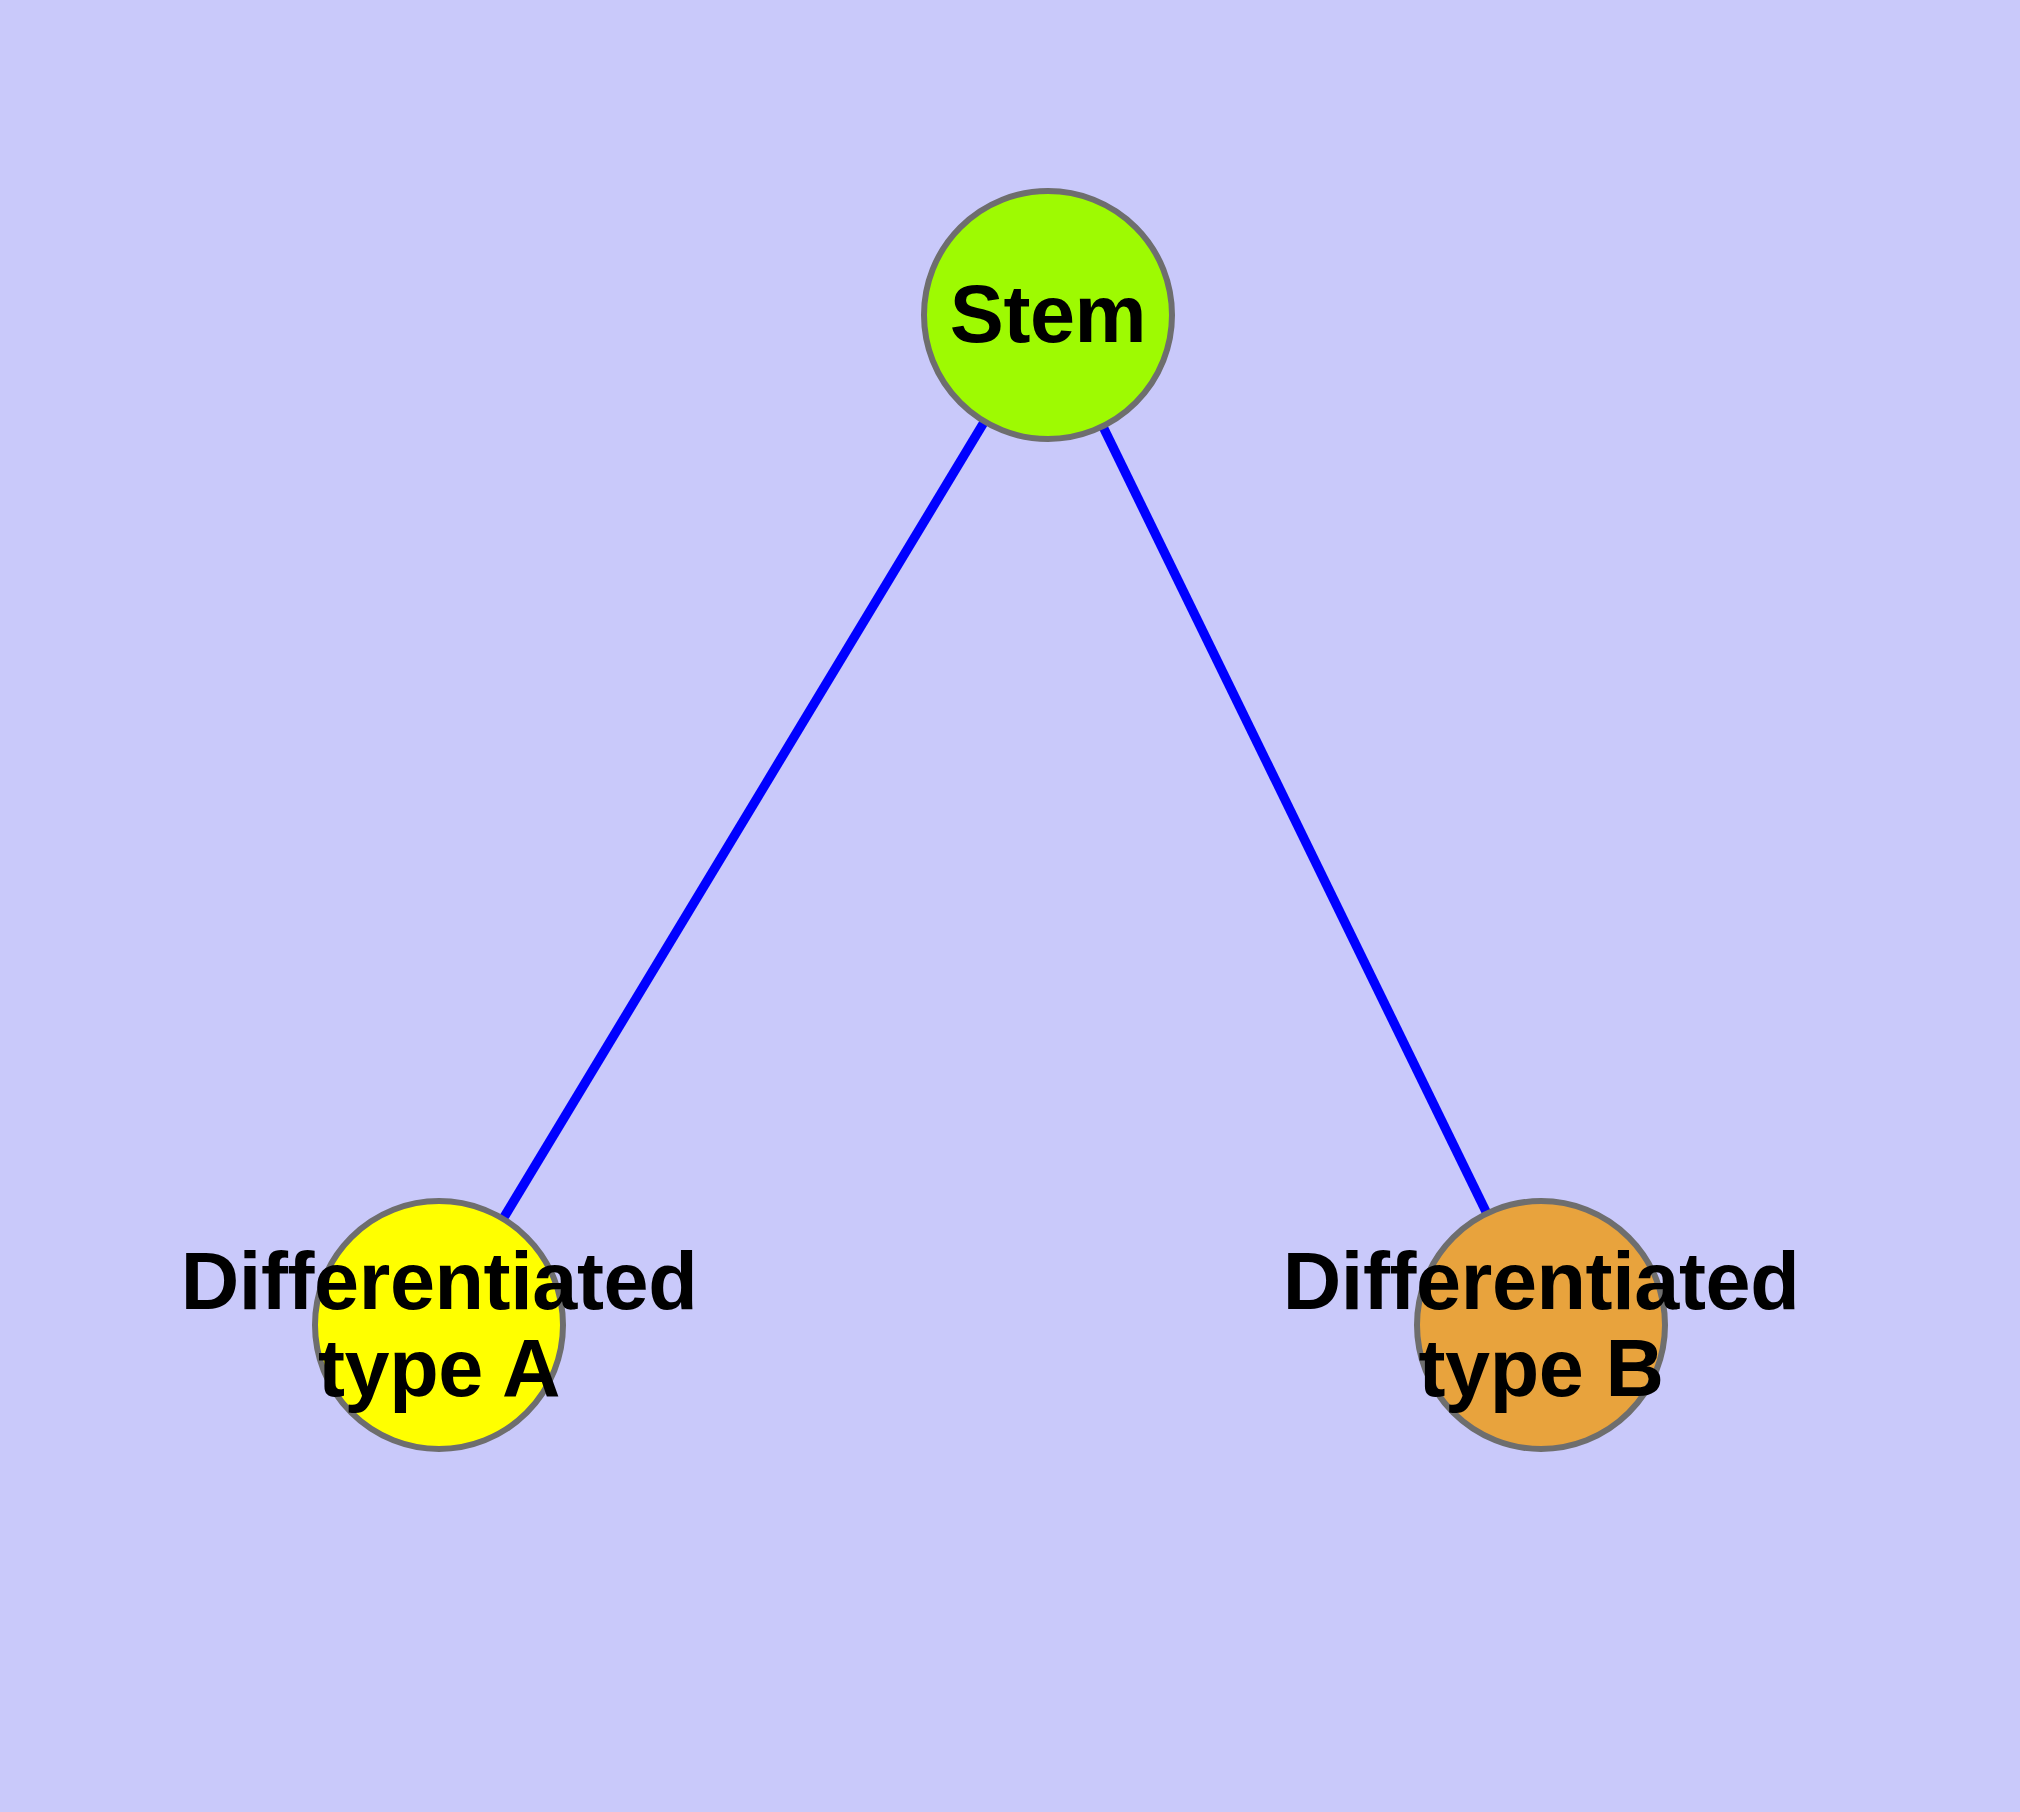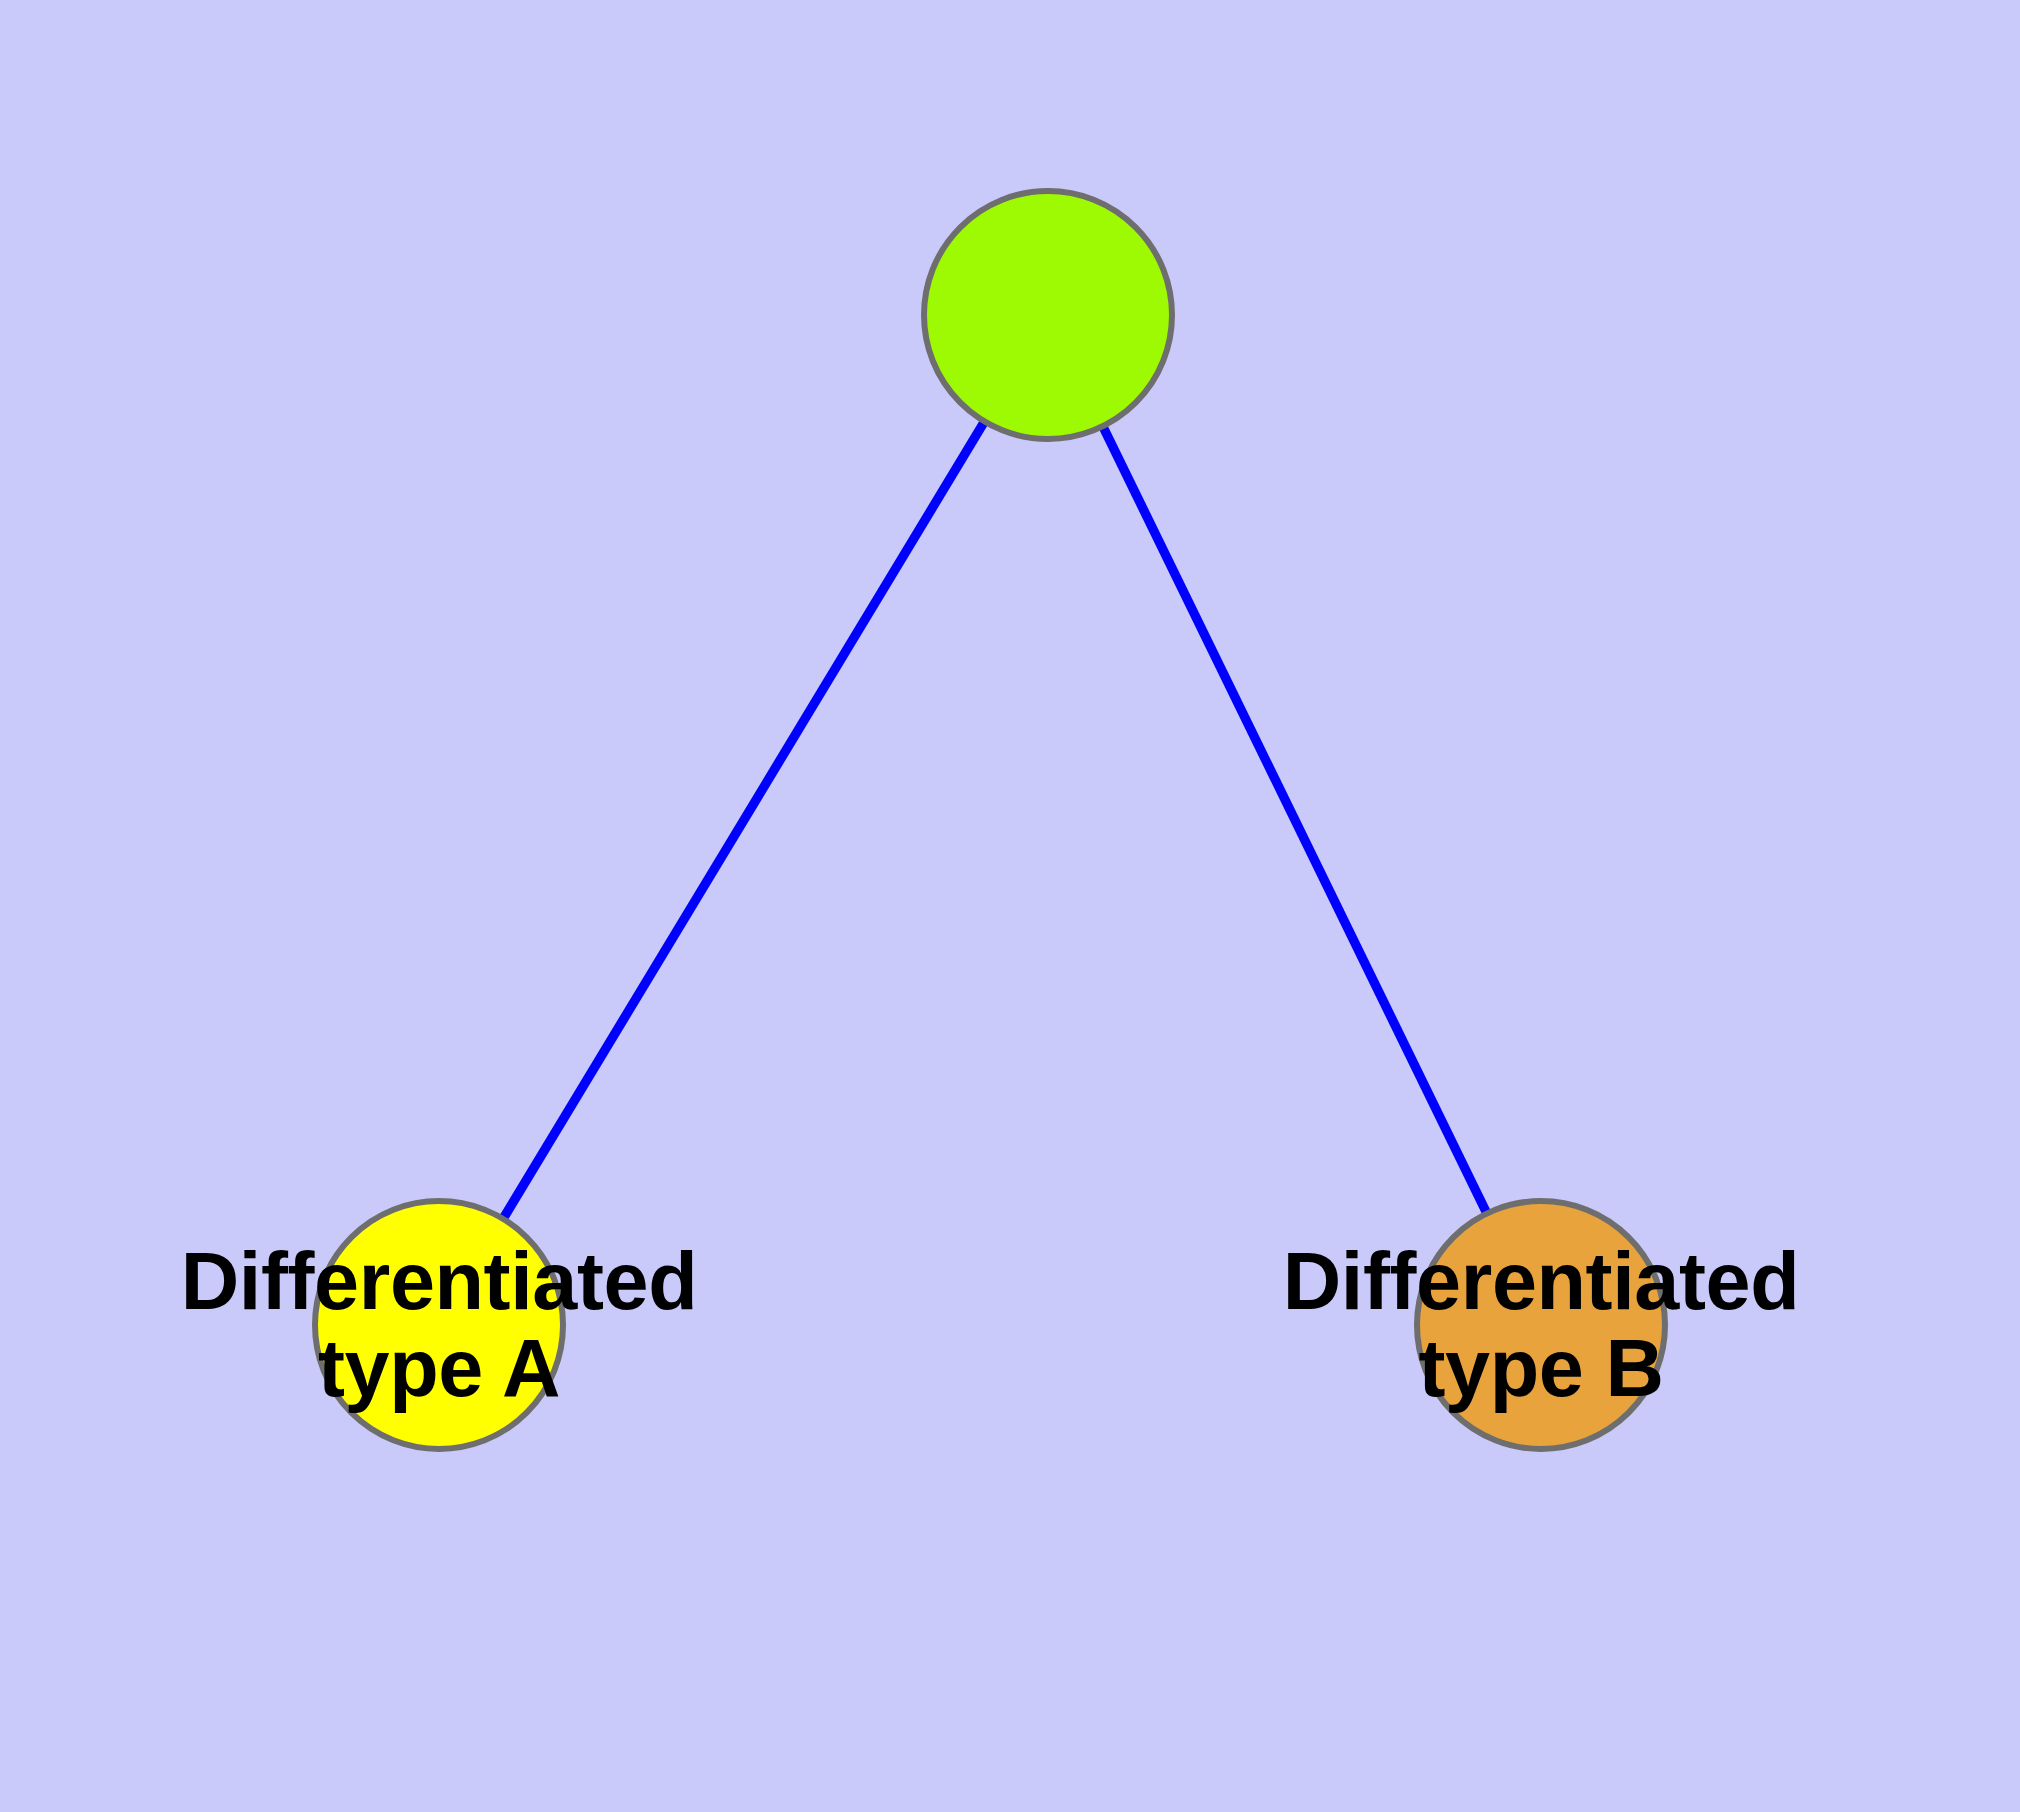--- a/index.html
+++ b/index.html
@@ -56,19 +56,20 @@
 
   <svg id="edge-layer" viewBox="0 0 2384 2138" preserveAspectRatio="none">
     <line class="edge" id="edge-0" x1="1161.5443672096894" y1="496.9897895038384" x2="593.4556327903105" y2="1438.0102104961616" stroke="#0000ff" stroke-width="11" stroke-linecap="butt"></line>
     <line class="edge" id="edge-1" x1="1301.012020953256" y1="503.2191341744027" x2="1753.987979046744" y2="1431.7808658255972" stroke="#0000ff" stroke-width="11" stroke-linecap="butt"></line>
   </svg>
 
   <div class="node" id="node-stem" style="left: 921px; top: 188px; width: 254px; height: 254px; background: rgb(158, 250, 2); border: 6px solid rgb(110, 110, 110);"></div>
   <div class="node" id="node-diff-a" style="left: 312px; top: 1198px; width: 254px; height: 254px; background: rgb(255, 255, 0); border: 6px solid rgb(110, 110, 110);"></div>
   <div class="node" id="node-diff-b" style="left: 1414px; top: 1198px; width: 254px; height: 254px; background: rgb(232, 163, 61); border: 6px solid rgb(110, 110, 110);"></div>
 
+  <div class="node-label" id="label-stem" style="left: 1048px; top: 315px; color: rgb(0, 0, 0); font-size: 81px;">Stem</div>
   <div class="node-label" id="label-diff-a" style="left: 439px; top: 1325px; color: rgb(0, 0, 0); font-size: 81px;">Differentiated
 type A</div>
   <div class="node-label" id="label-diff-b" style="left: 1541px; top: 1325px; color: rgb(0, 0, 0); font-size: 81px;">Differentiated
 type B</div>
 
 </div>
 
 
 </body></html>

